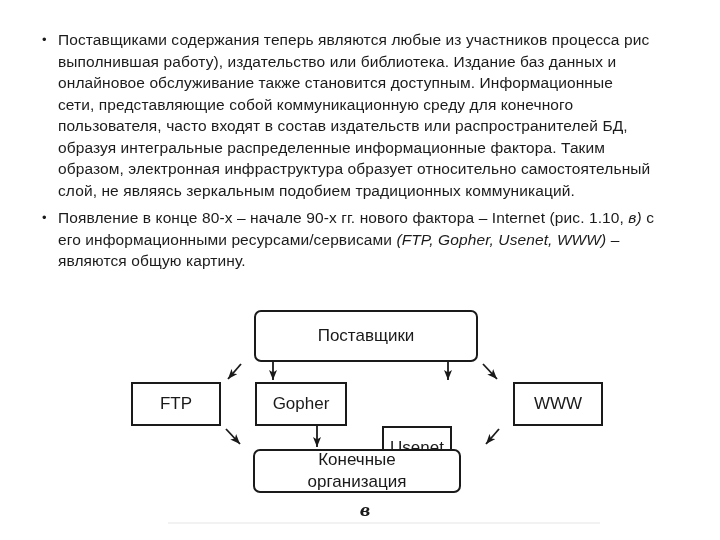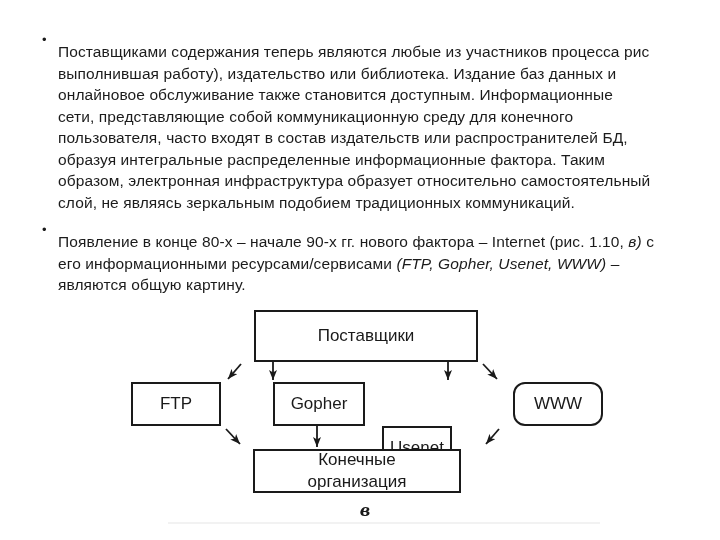--- a/index.html
+++ b/index.html
@@ -22,46 +22,46 @@
     line-height: 21.5px;
     letter-spacing: 0.1px;
   }
   .bullet { display: flex; align-items: flex-start; }
   .bullet + .bullet { margin-top: 6px; }
   .marker {
     flex: 0 0 16px;
     font-size: 13px;
     line-height: 21.5px;
   }
-  .bullet-text { flex: 1 1 auto; margin-top: 12px; }
+  .bullet-text { flex: 1 1 auto; }
   .tline { white-space: nowrap; }
   .it { font-style: italic; }
 
   
   .arrows { position: absolute; left: 0; top: 0; width: 720px; height: 540px; }
   .dbox {
     position: absolute;
     background: #ffffff;
     border: 2px solid #1a1a1a;
     box-sizing: border-box;
     display: flex;
     flex-direction: column;
     align-items: center;
     justify-content: center;
     text-align: center;
     font-size: 17px;
     line-height: 22px;
     color: #1a1a1a;
   }
-  .dbox.big { border-width: 2.5px; }
+  .dbox.big { border-width: 2.5px; border-radius: 7px; }
   .box-providers { left: 254px; top: 310px; width: 224px; height: 52px; }
   .box-ftp      { left: 123px; top: 382px; width: 90px;  height: 44px; margin-left: 8px; }
-  .box-gopher   { left: 273px; top: 382px; width: 92px;  height: 44px; }
+  .box-gopher   { left: 255px; top: 382px; width: 92px;  height: 44px; }
   .box-usenet   { left: 382px; top: 382px; width: 70px;  height: 44px; margin-top: 44px; }
-  .box-www      { left: 513px; top: 382px; width: 90px;  height: 44px; border-radius: 12px; }
+  .box-www      { left: 513px; top: 382px; width: 90px;  height: 44px; }
   .box-endusers { left: 253px; top: 449px; width: 208px; height: 44px; }
 
   .fig-caption {
     position: absolute;
     left: 253px; top: 501px; width: 224px;
     text-align: center;
     font-family: "DejaVu Serif", serif;
     font-style: italic;
     font-weight: 600;
     font-size: 16px;

